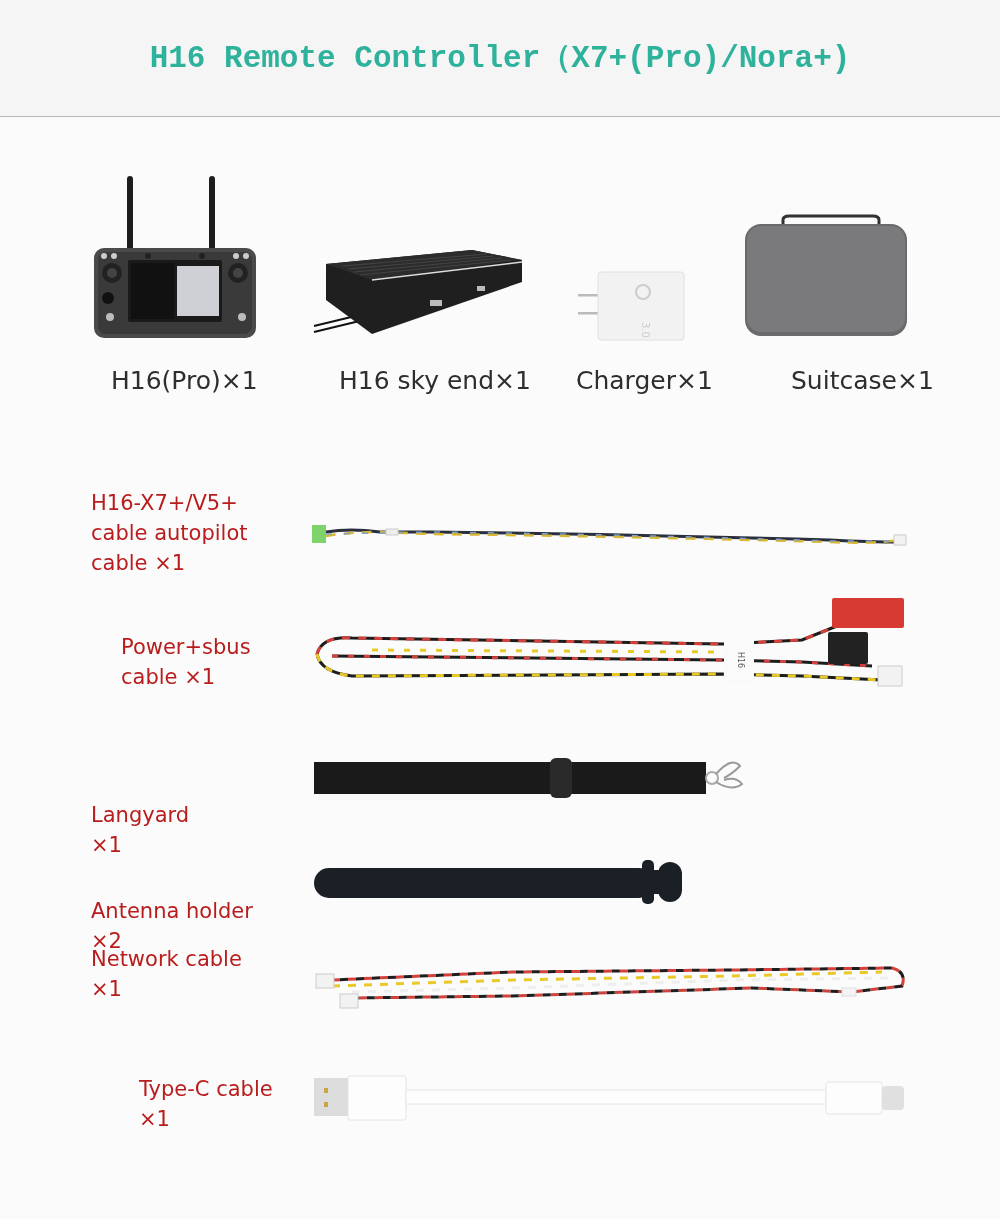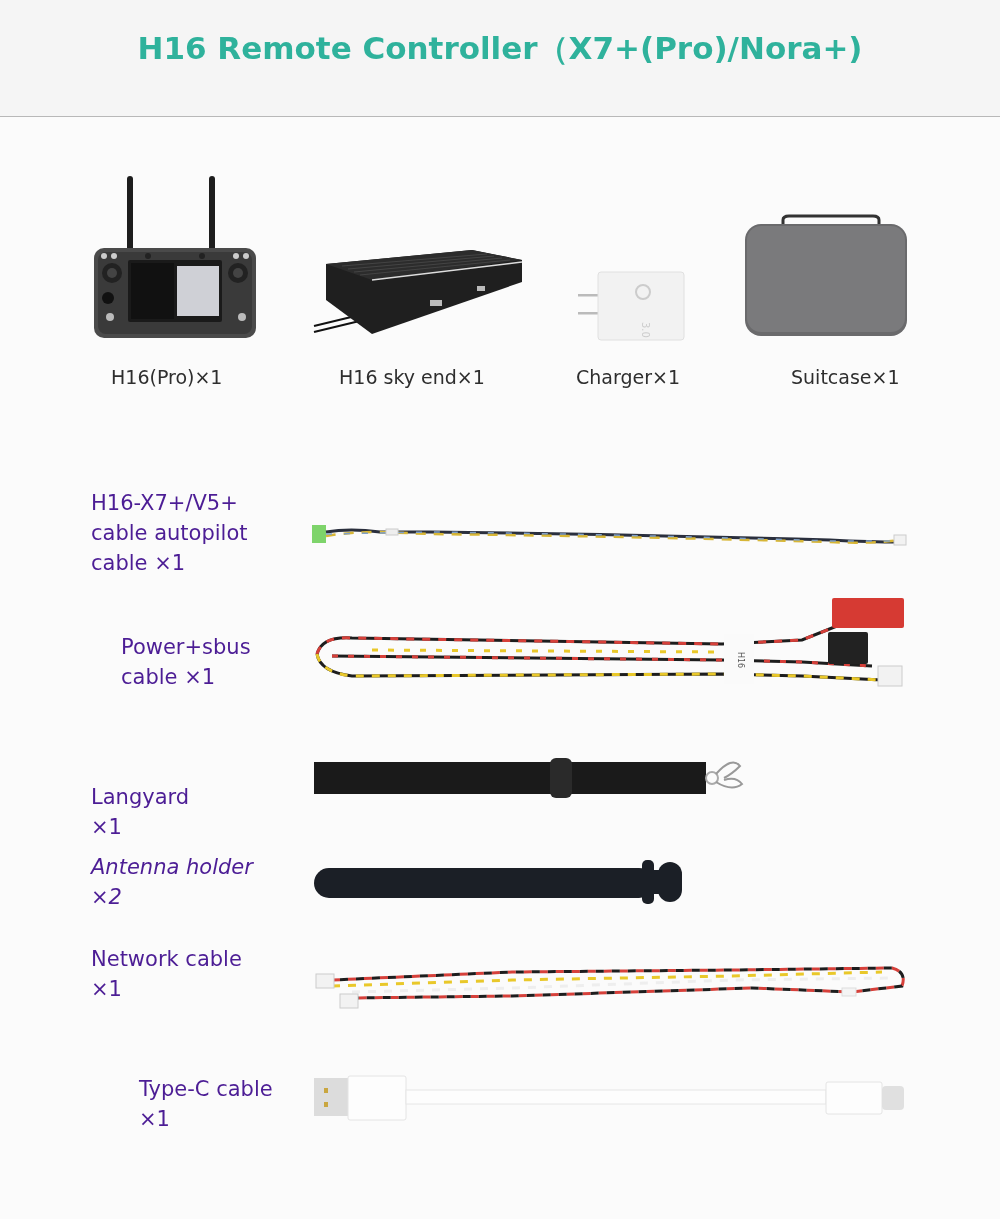--- a/index.html
+++ b/index.html
@@ -1,23 +1,23 @@
 <!DOCTYPE html>
 <html><head>
 <meta charset="utf-8">
 <style>
   * { box-sizing: border-box; margin: 0; padding: 0; }
   html, body { width: 1000px; height: 1219px; background: #fbfbfb; overflow: hidden; }
   body { font-family: "DejaVu Sans", "Liberation Sans", sans-serif; color: #2b2b2b; position: relative; }
 
   .header { position: absolute; left: 0; top: 0; width: 1000px; height: 117px; background: #f5f5f5; border-bottom: 1px solid #b8b8b8; }
-  .header h1 { position: absolute; left: 0; right: 0; top: 28px; text-align: center; font-size: 31px; font-weight: bold; color: #2fb29c; letter-spacing: 0; }
-  .top-label { position: absolute; font-size: 19px; color: #2e2e2e; white-space: nowrap; }
+  .header h1 { position: absolute; left: 0; right: 0; top: 36px; text-align: center; font-size: 31px; font-weight: bold; color: #2fb29c; letter-spacing: 0; font-family: Liberation Mono, monospace; }
+  .top-label { position: absolute; font-size: 25px; color: #2e2e2e; white-space: nowrap; }
 
-  .row-label { position: absolute; left: 91px; font-size: 21px; line-height: 30px; color: #4c1d95; }
+  .row-label { position: absolute; left: 91px; font-size: 21px; line-height: 30px; color: #b91c1c; }
   .row-label span { display: block; white-space: nowrap; }
 
   .img { position: absolute; }
 </style>
 </head>
 <body>
 
 <div class="header">
   <h1>H16 Remote Controller（X7+(Pro)/Nora+)</h1>
 </div>
@@ -119,35 +119,35 @@
       <path d="M60 54 L410 56" stroke="#e9c82a" stroke-dasharray="6 10"></path>
     </g>
     <rect x="412" y="38" width="30" height="50" fill="#fafafa"></rect>
     <text x="426" y="56" font-size="8" fill="#555" font-family="DejaVu Sans, sans-serif" transform="rotate(90 426 56)">H16</text>
     <rect x="520" y="2" width="72" height="30" rx="2" fill="#d63a33"></rect>
     <rect x="516" y="36" width="40" height="32" rx="2" fill="#222"></rect>
     <rect x="566" y="70" width="24" height="20" fill="#f2f2f2" stroke="#ccc"></rect>
   </svg>
 </div>
 
-<div class="row-label" style="top:782px;">
+<div class="row-label" style="top:800px;">
   <span>Langyard</span>
   <span>×1</span>
 </div>
 <div class="img" style="left:312px;top:752px;width:440px;height:52px;">
   <svg width="440" height="52" viewBox="0 0 440 52">
     <rect x="2" y="10" width="392" height="32" fill="#1a1a1a"></rect>
     <rect x="238" y="6" width="22" height="40" rx="6" fill="#2a2a2a"></rect>
     <circle cx="400" cy="26" r="6" fill="none" stroke="#aaa" stroke-width="2"></circle>
     <path d="M404 22 Q420 4 428 14 Q420 22 412 26" fill="none" stroke="#999" stroke-width="2"></path>
     <path d="M404 30 Q420 40 430 32 Q424 24 412 28" fill="none" stroke="#999" stroke-width="2"></path>
   </svg>
 </div>
 
-<div class="row-label" style="top:852px;font-style:italic;">
+<div class="row-label" style="top:896px;">
   <span>Antenna holder</span>
   <span>×2</span>
 </div>
 <div class="img" style="left:312px;top:856px;width:380px;height:52px;">
   <svg width="380" height="52" viewBox="0 0 380 52">
     <rect x="2" y="12" width="340" height="30" rx="15" fill="#1b1f26"></rect>
     <rect x="330" y="4" width="12" height="44" rx="5" fill="#1b1f26"></rect>
     <rect x="346" y="6" width="24" height="40" rx="12" fill="#1b1f26"></rect>
     <rect x="340" y="14" width="8" height="24" fill="#1b1f26"></rect>
   </svg>

